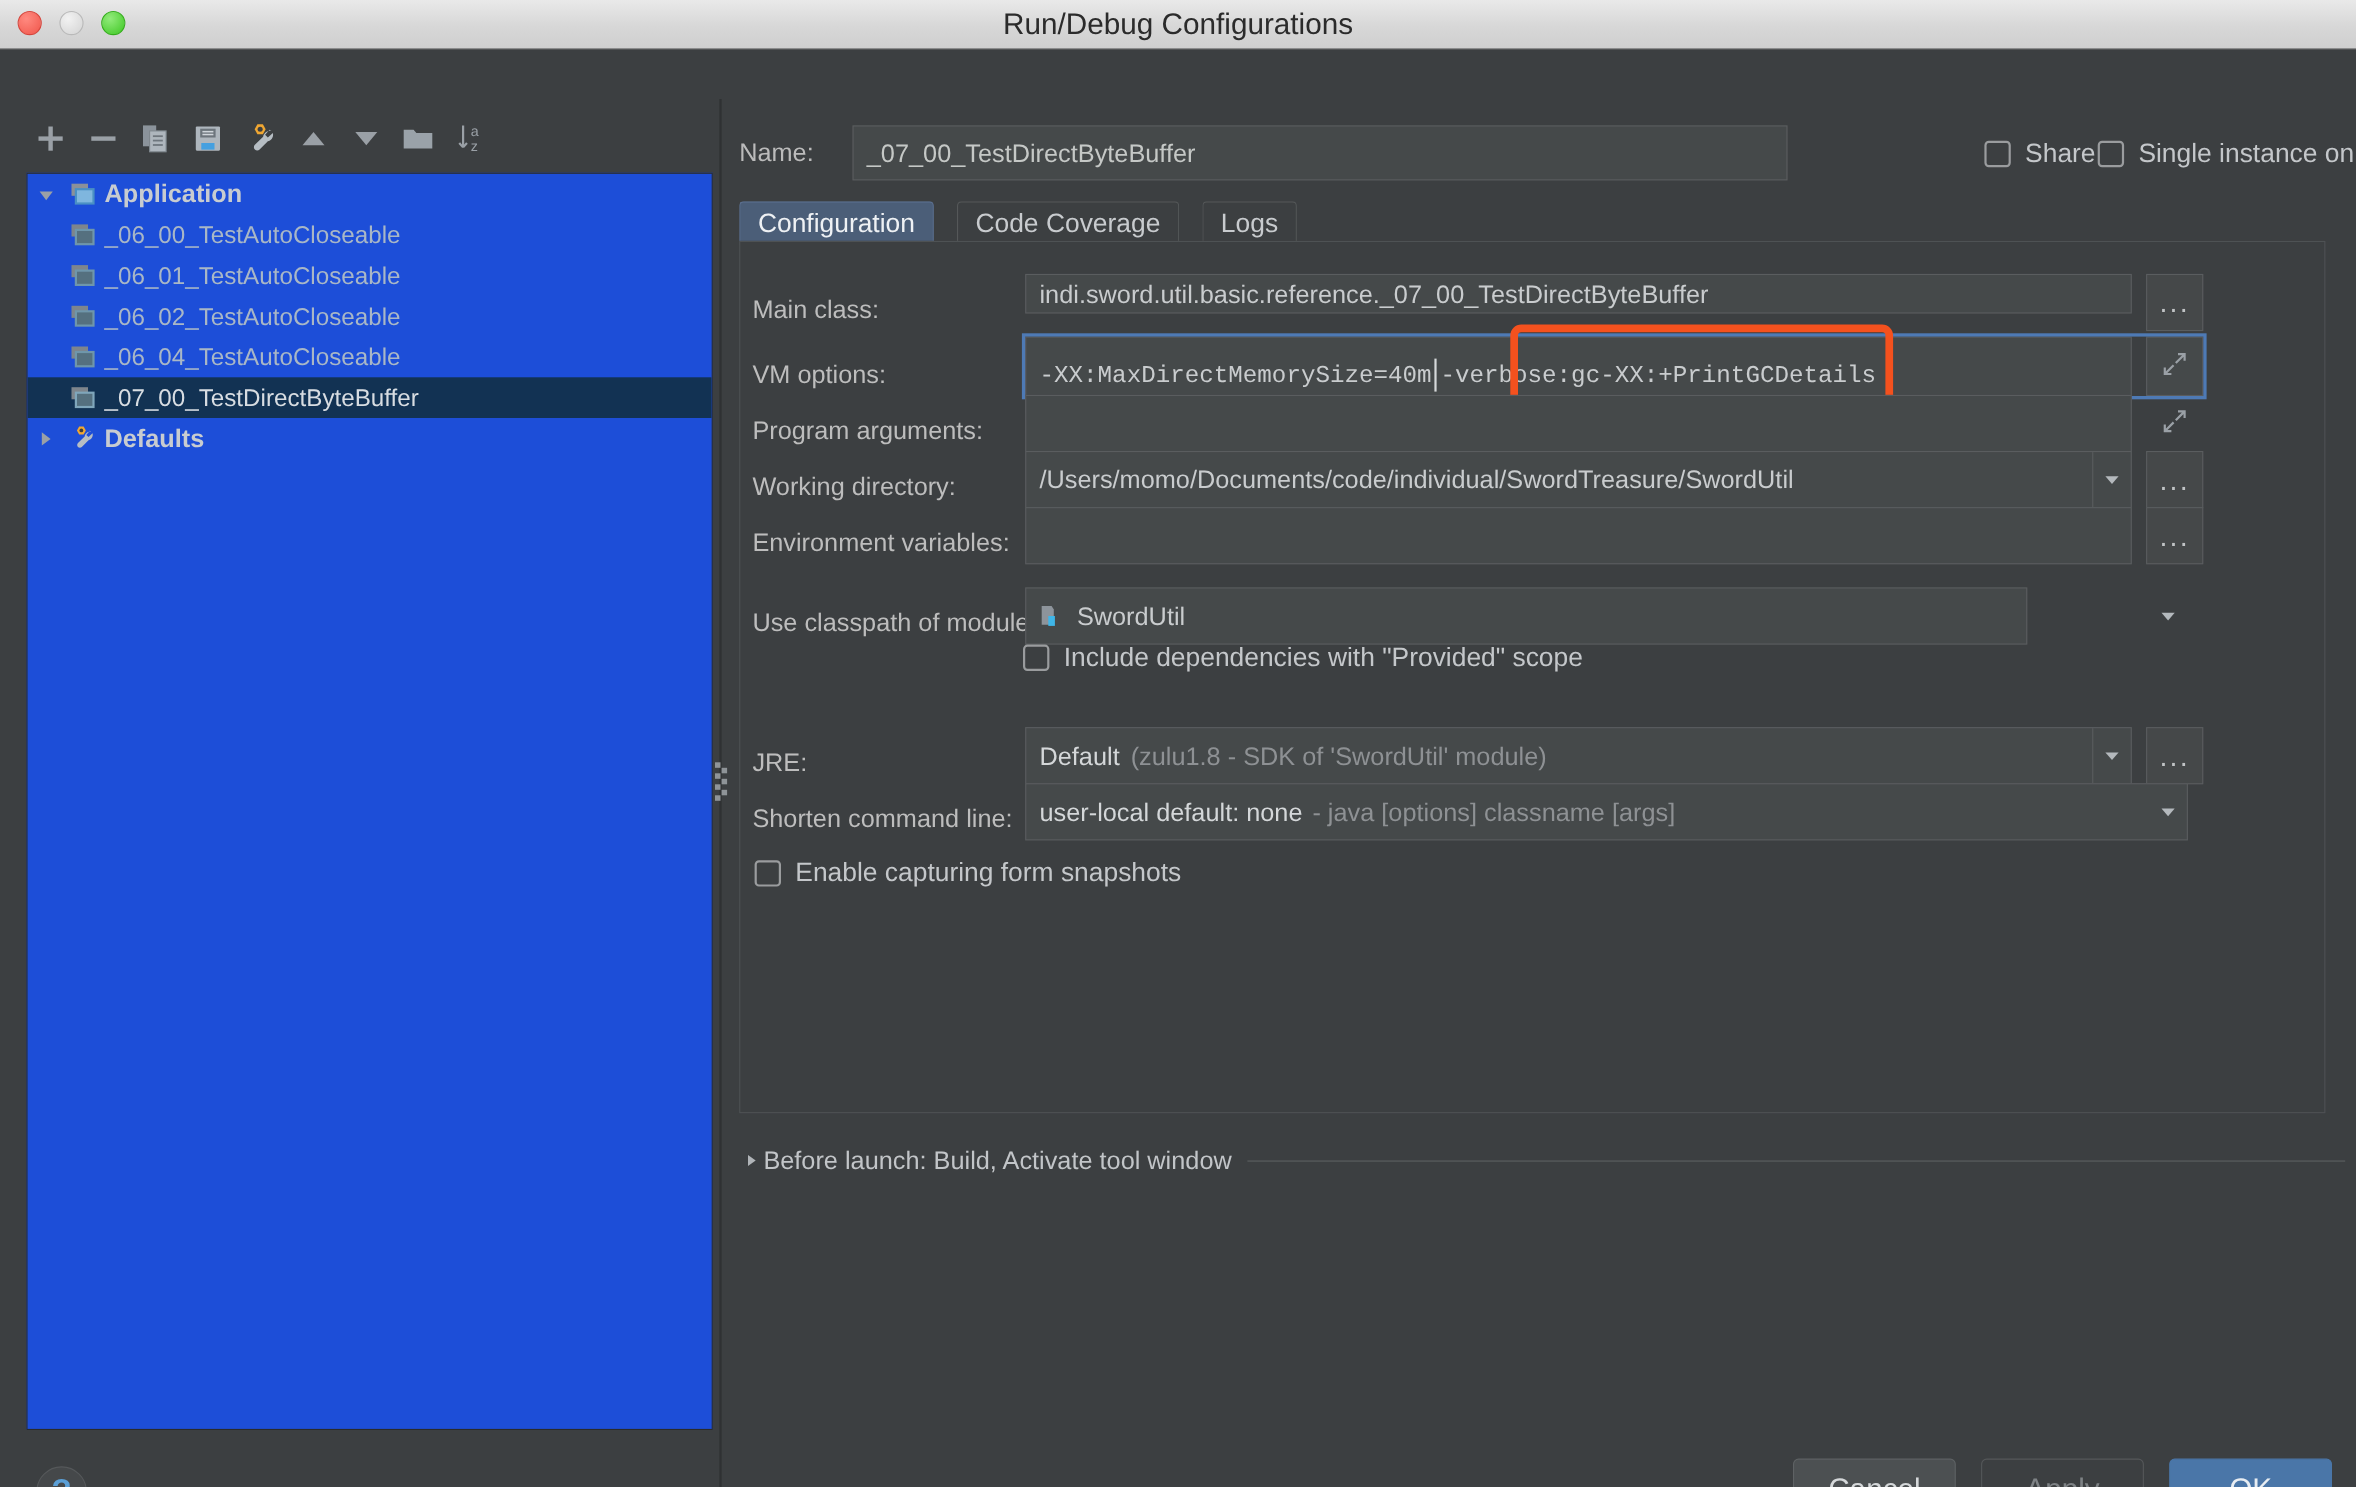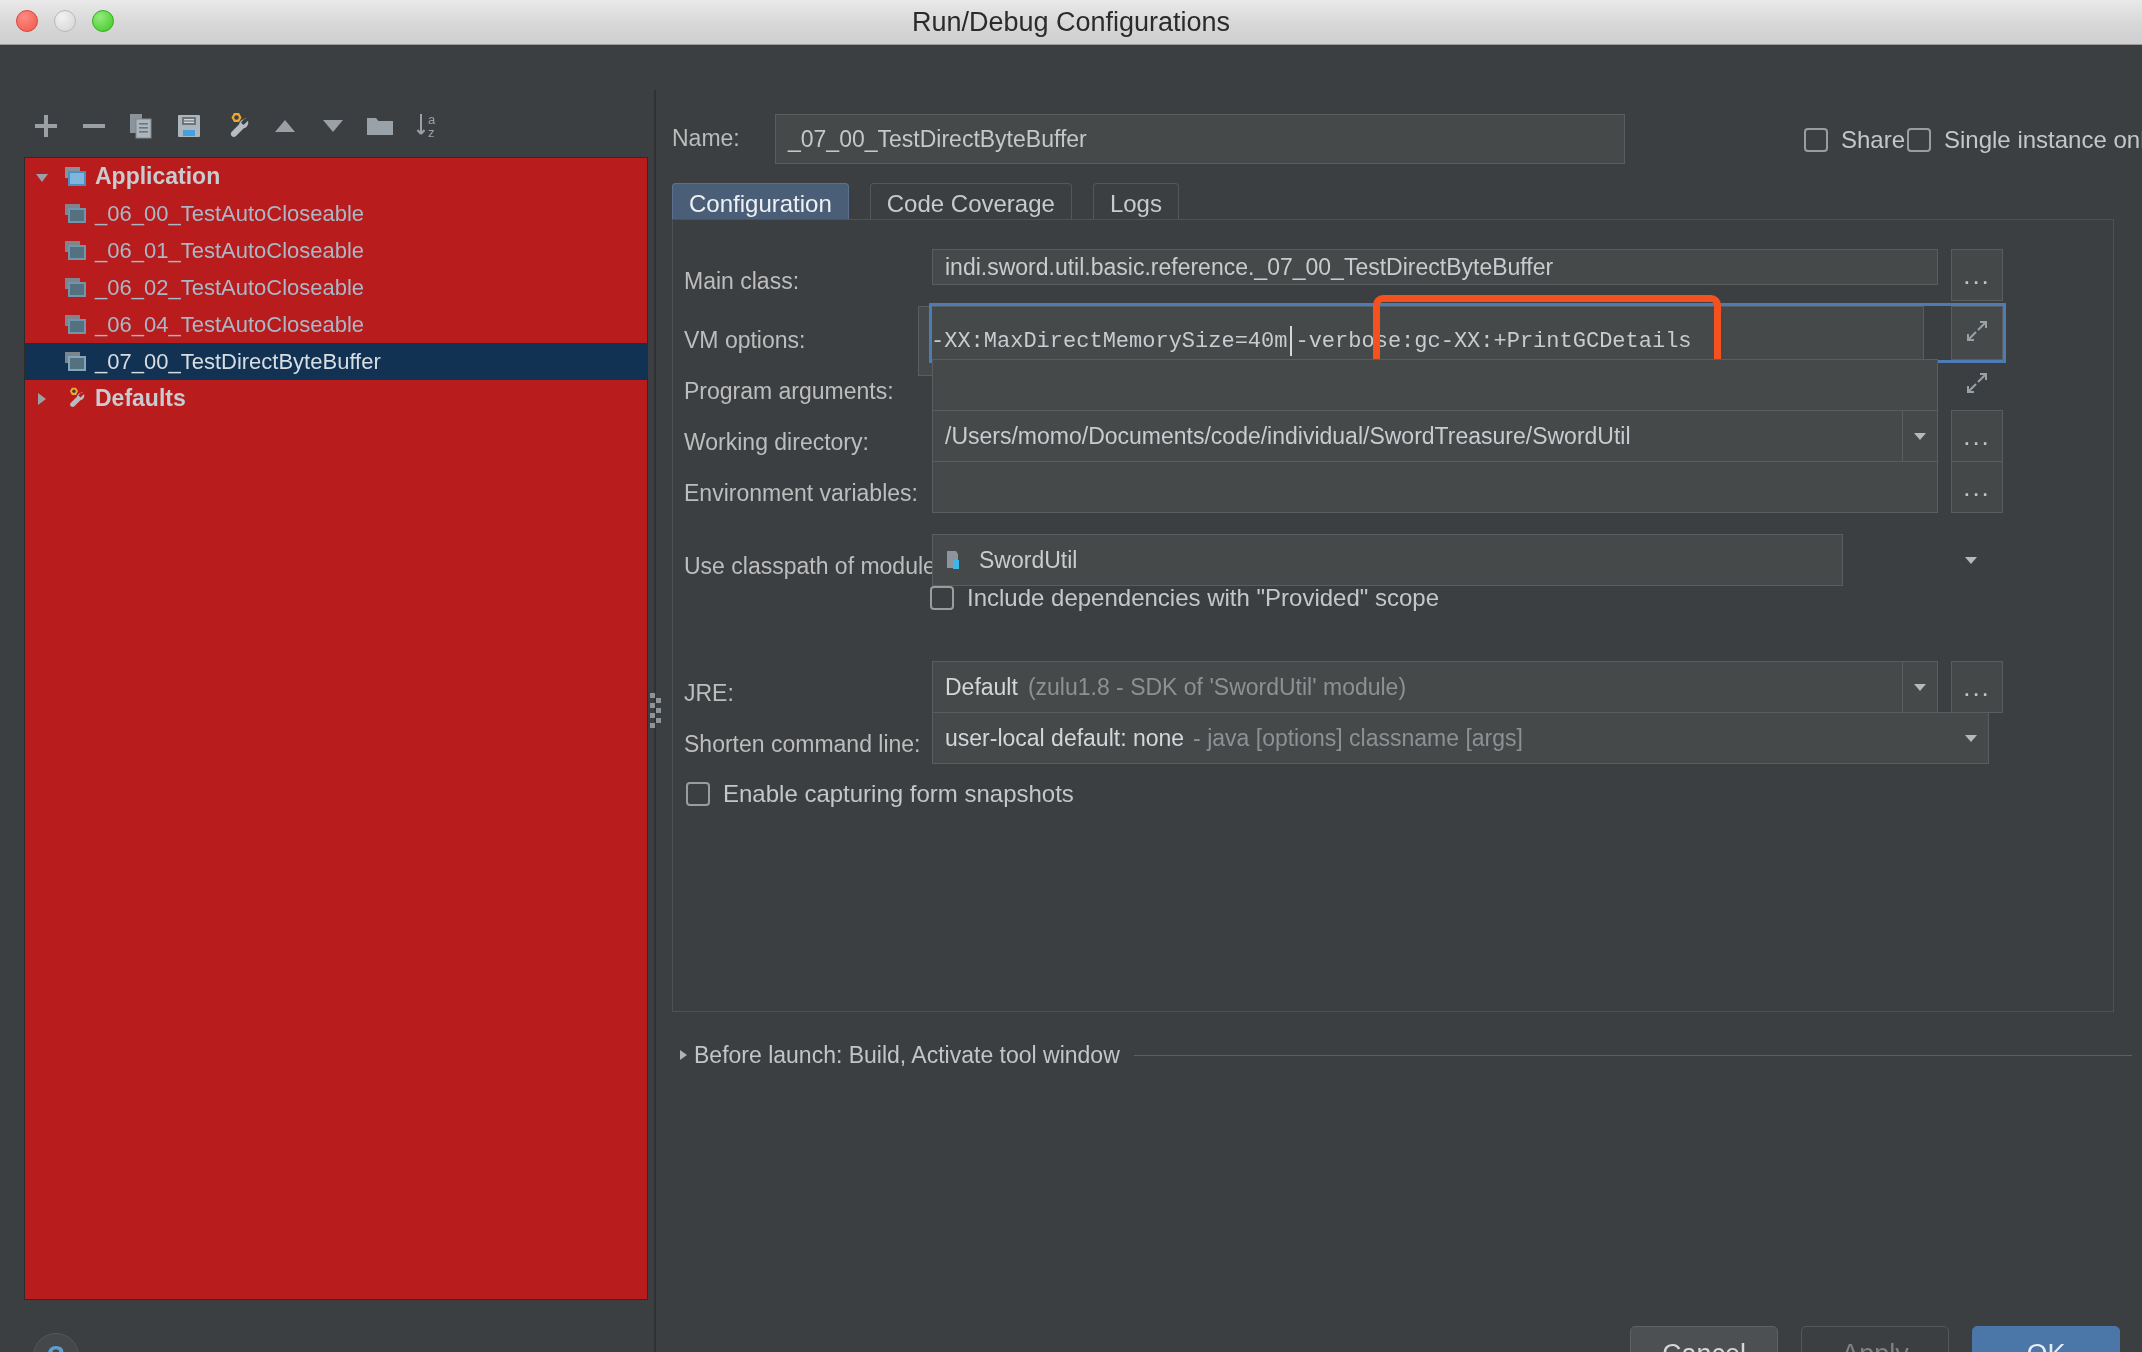--- a/index.html
+++ b/index.html
@@ -39,21 +39,21 @@
   .lefttoolbar{
     position:absolute;left:22px;top:58px;width:430px;height:46px;
     display:flex;align-items:center;gap:0px;
   }
   .tbtn{width:52px;height:46px;display:flex;align-items:center;justify-content:center;}
   .tbtn svg{display:block;}
 
   
   .treepanel{
     position:absolute;left:24px;top:112px;width:624px;height:1143px;
-    background:#b91c1c;border:1px solid #2b2b2b;box-sizing:border-box;
+    background:#1d4ed8;border:1px solid #2b2b2b;box-sizing:border-box;
     overflow:hidden;
   }
   .treerow{
     position:relative;height:37px;display:flex;align-items:center;
     font-size:22px;color:#a9b7c6;white-space:nowrap;box-sizing:border-box;
   }
   .treerow.root{font-weight:bold;color:#c8ccd0;font-size:23px;}
   .treerow.sel{background:#123253;color:#d8dde2;}
   .tw{width:34px;display:flex;align-items:center;justify-content:center;flex:0 0 34px;}
   .tw svg{display:block;}
@@ -373,21 +373,21 @@
         <div class="tab">Logs</div>
       </div>
 
       <div class="tabcontent"></div>
 
       <span class="flabel" style="left:20px;top:178px;">Main class:</span>
       <div class="finput" style="left:268px;top:159px;width:1006px;height:36px;">indi.sword.util.basic.reference._07_00_TestDirectByteBuffer</div>
       <div class="btn-dots" style="left:1287px;top:159px;width:52px;height:52px;">...</div>
 
       <span class="flabel" style="left:20px;top:237px;">VM options:</span>
-      <div class="finput mono" style="left:254px;top:216px;width:1006px;height:70px;text-align:right;">
+      <div class="finput mono" style="left:268px;top:216px;width:1006px;height:70px;text-align:right;">
         <span>-XX:MaxDirectMemorySize=40m </span>
           <span style="display:inline-block;width:2px;height:30px;background:#d5d8da;margin:0 3px;"></span>
           <span>-verbose:gc </span>
           <span>-XX:+PrintGCDetails</span>
       </div>
       <div class="btn-exp" style="left:1287px;top:216px;width:52px;height:54px;">
         <span>
           <svg width="26" height="26" viewBox="0 0 26 26">
             <path d="M14 12 L22 4 M16 4 L22 4 L22 10" stroke="#9aa0a6" stroke-width="2" fill="none"></path>
             <path d="M12 14 L4 22 M10 22 L4 22 L4 16" stroke="#9aa0a6" stroke-width="2" fill="none"></path>

